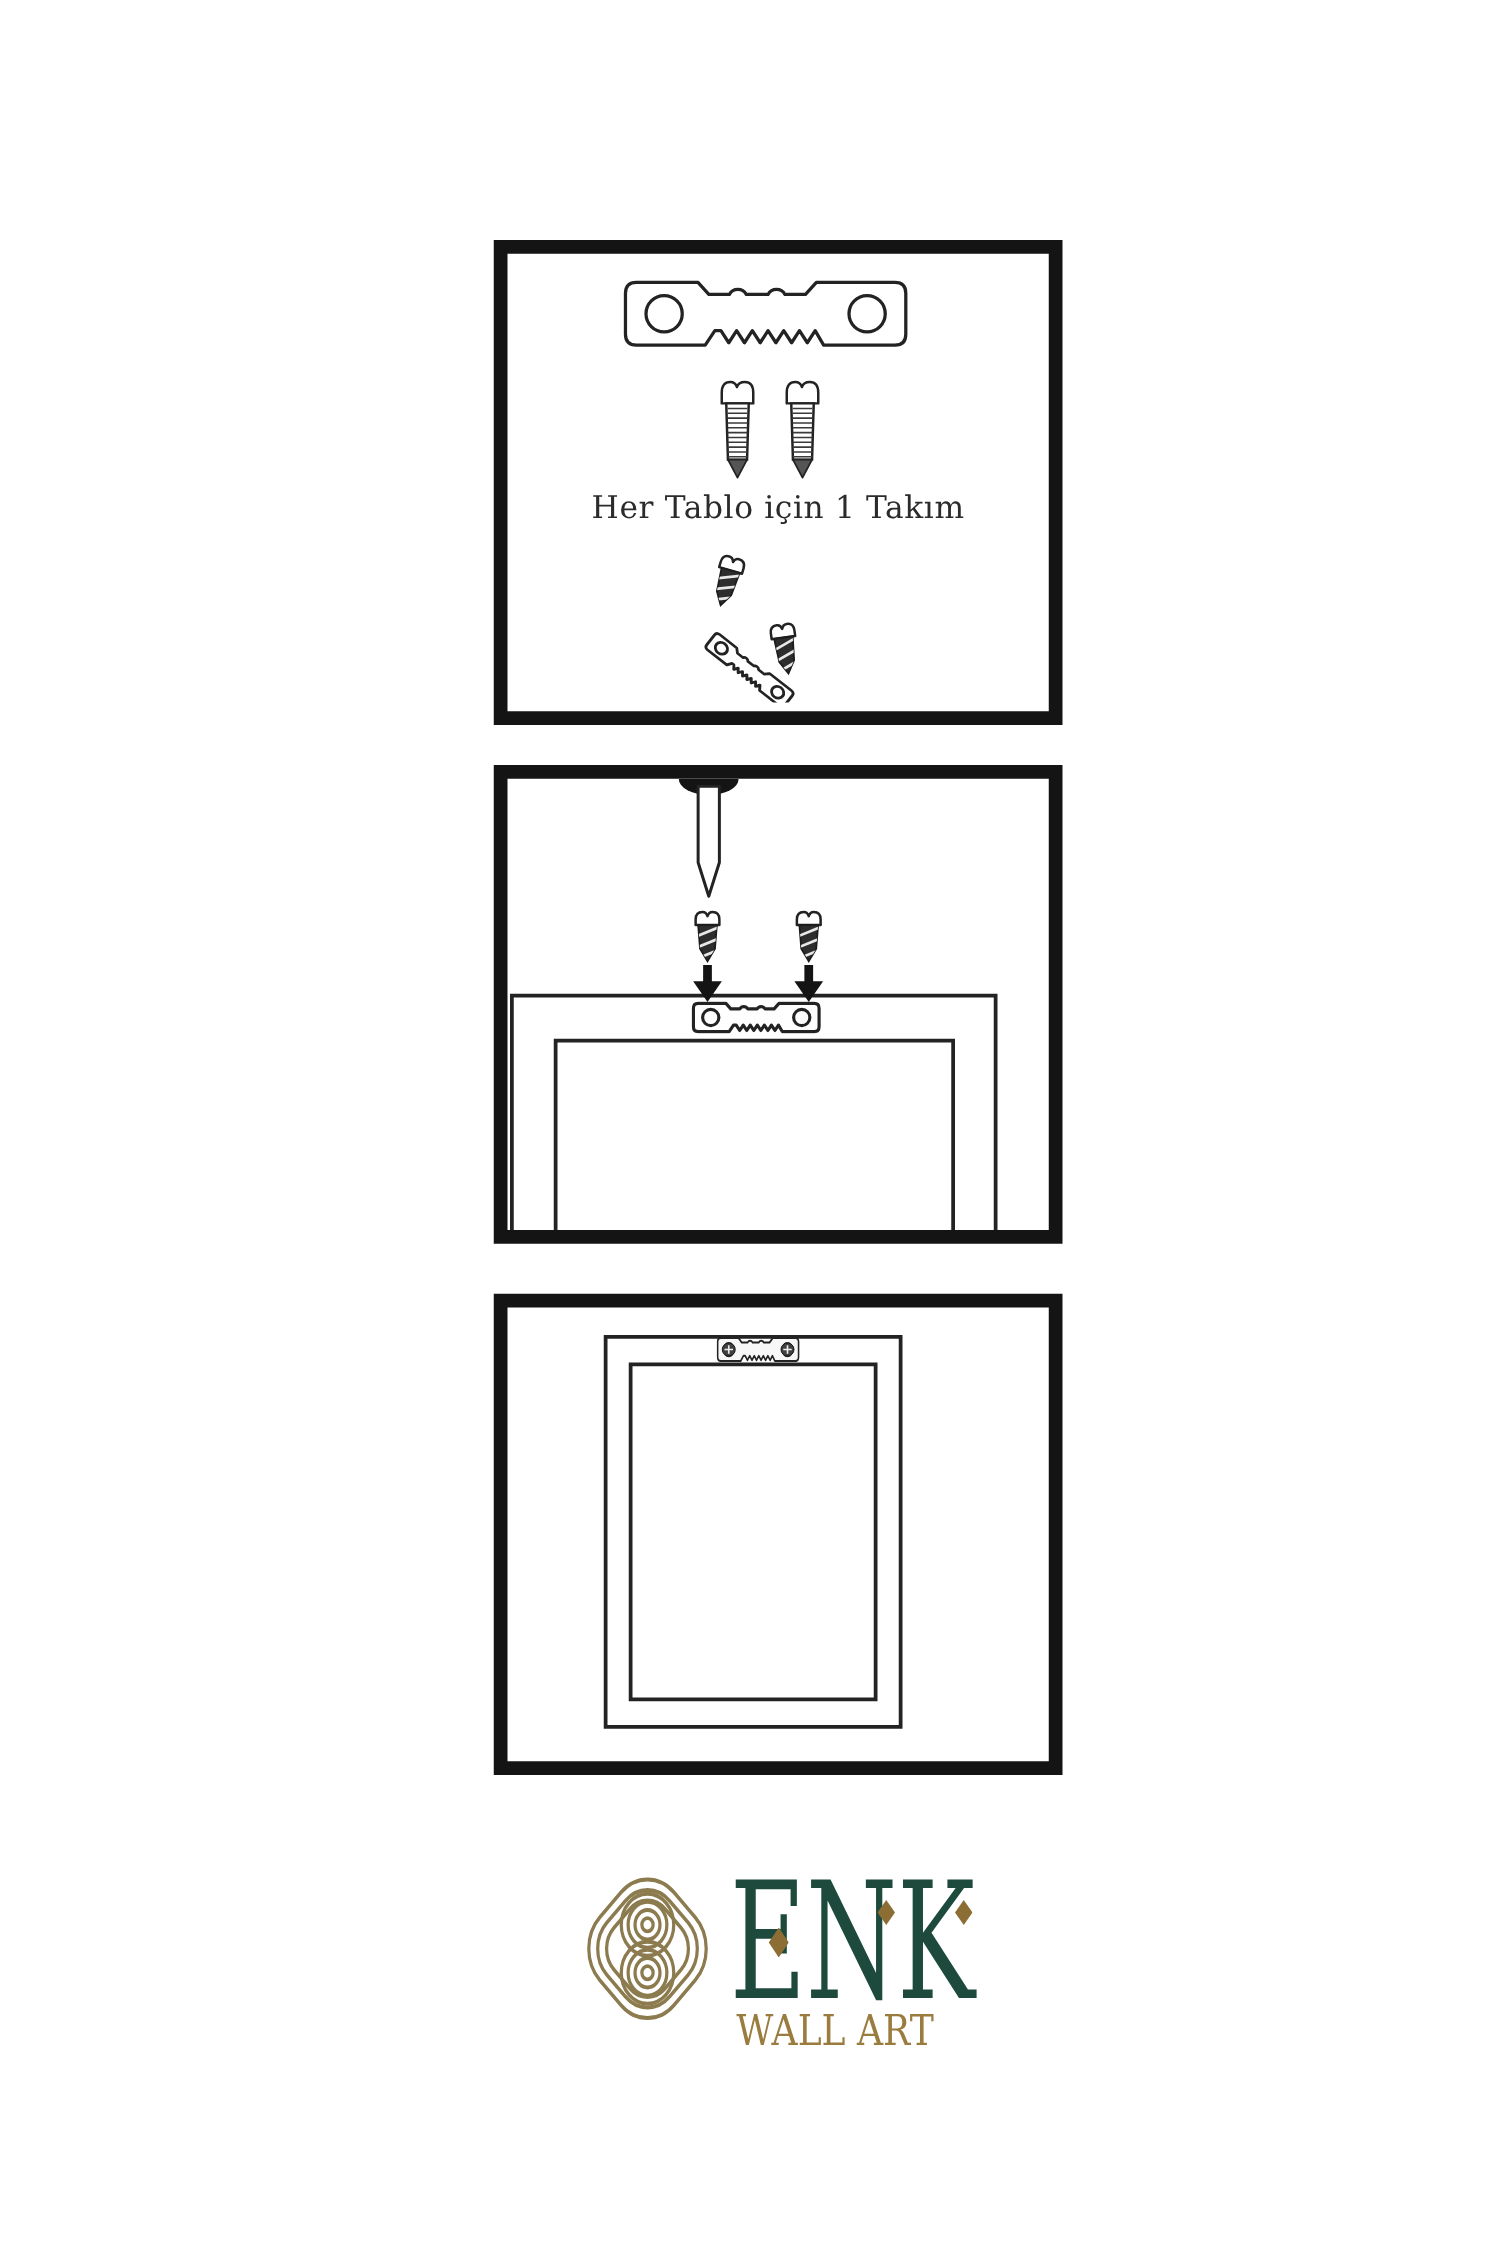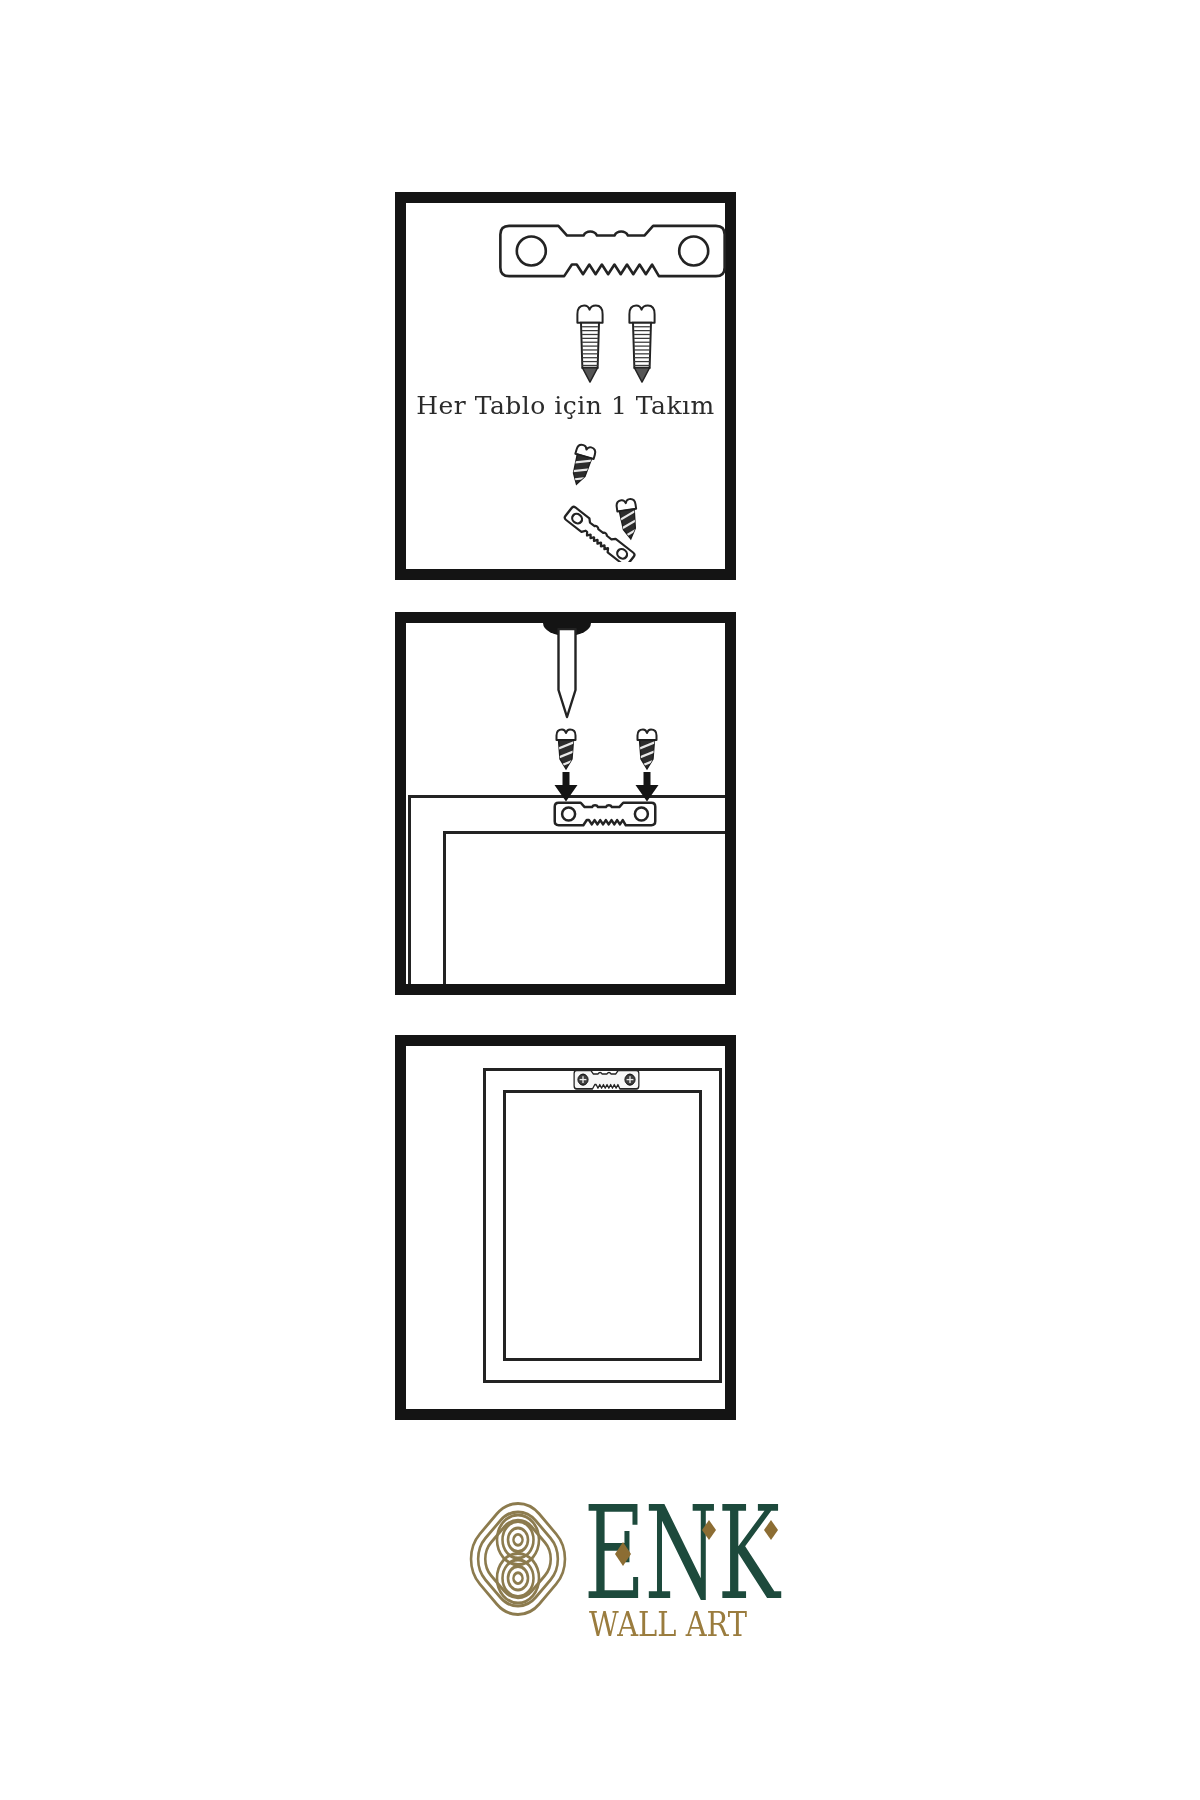--- a/index.html
+++ b/index.html
@@ -1,19 +1,19 @@
 <!DOCTYPE html>
 <html><head>
 <meta charset="utf-8">
 <style>
   html,body{margin:0;padding:0;background:#ffffff;}
   *{box-sizing:border-box;}
   #page{position:relative;width:1200px;height:1800px;background:#ffffff;overflow:hidden;
         font-family:"DejaVu Serif", serif;}
-  .panel{position:absolute;left:395px;width:341px;background:#ffffff;
+  .panel{position:absolute;left:395px;width:455px;background:#ffffff;
          border:11px solid #141414;}
   #panel1{top:192px;height:388px;}
   #panel2{top:612px;height:383px;}
   #panel3{top:1035px;height:385px;}
   .content{position:absolute;inset:0;overflow:hidden;}
   .abs{position:absolute;}
   .rect{position:absolute;border:3px solid #232323;background:transparent;}
   .caption{position:absolute;left:0;right:0;top:188px;text-align:center;
            font-size:25px;letter-spacing:0.5px;color:#2b2b2b;white-space:nowrap;}
   #logo{position:absolute;left:449px;top:1482px;width:370px;height:175px;}

